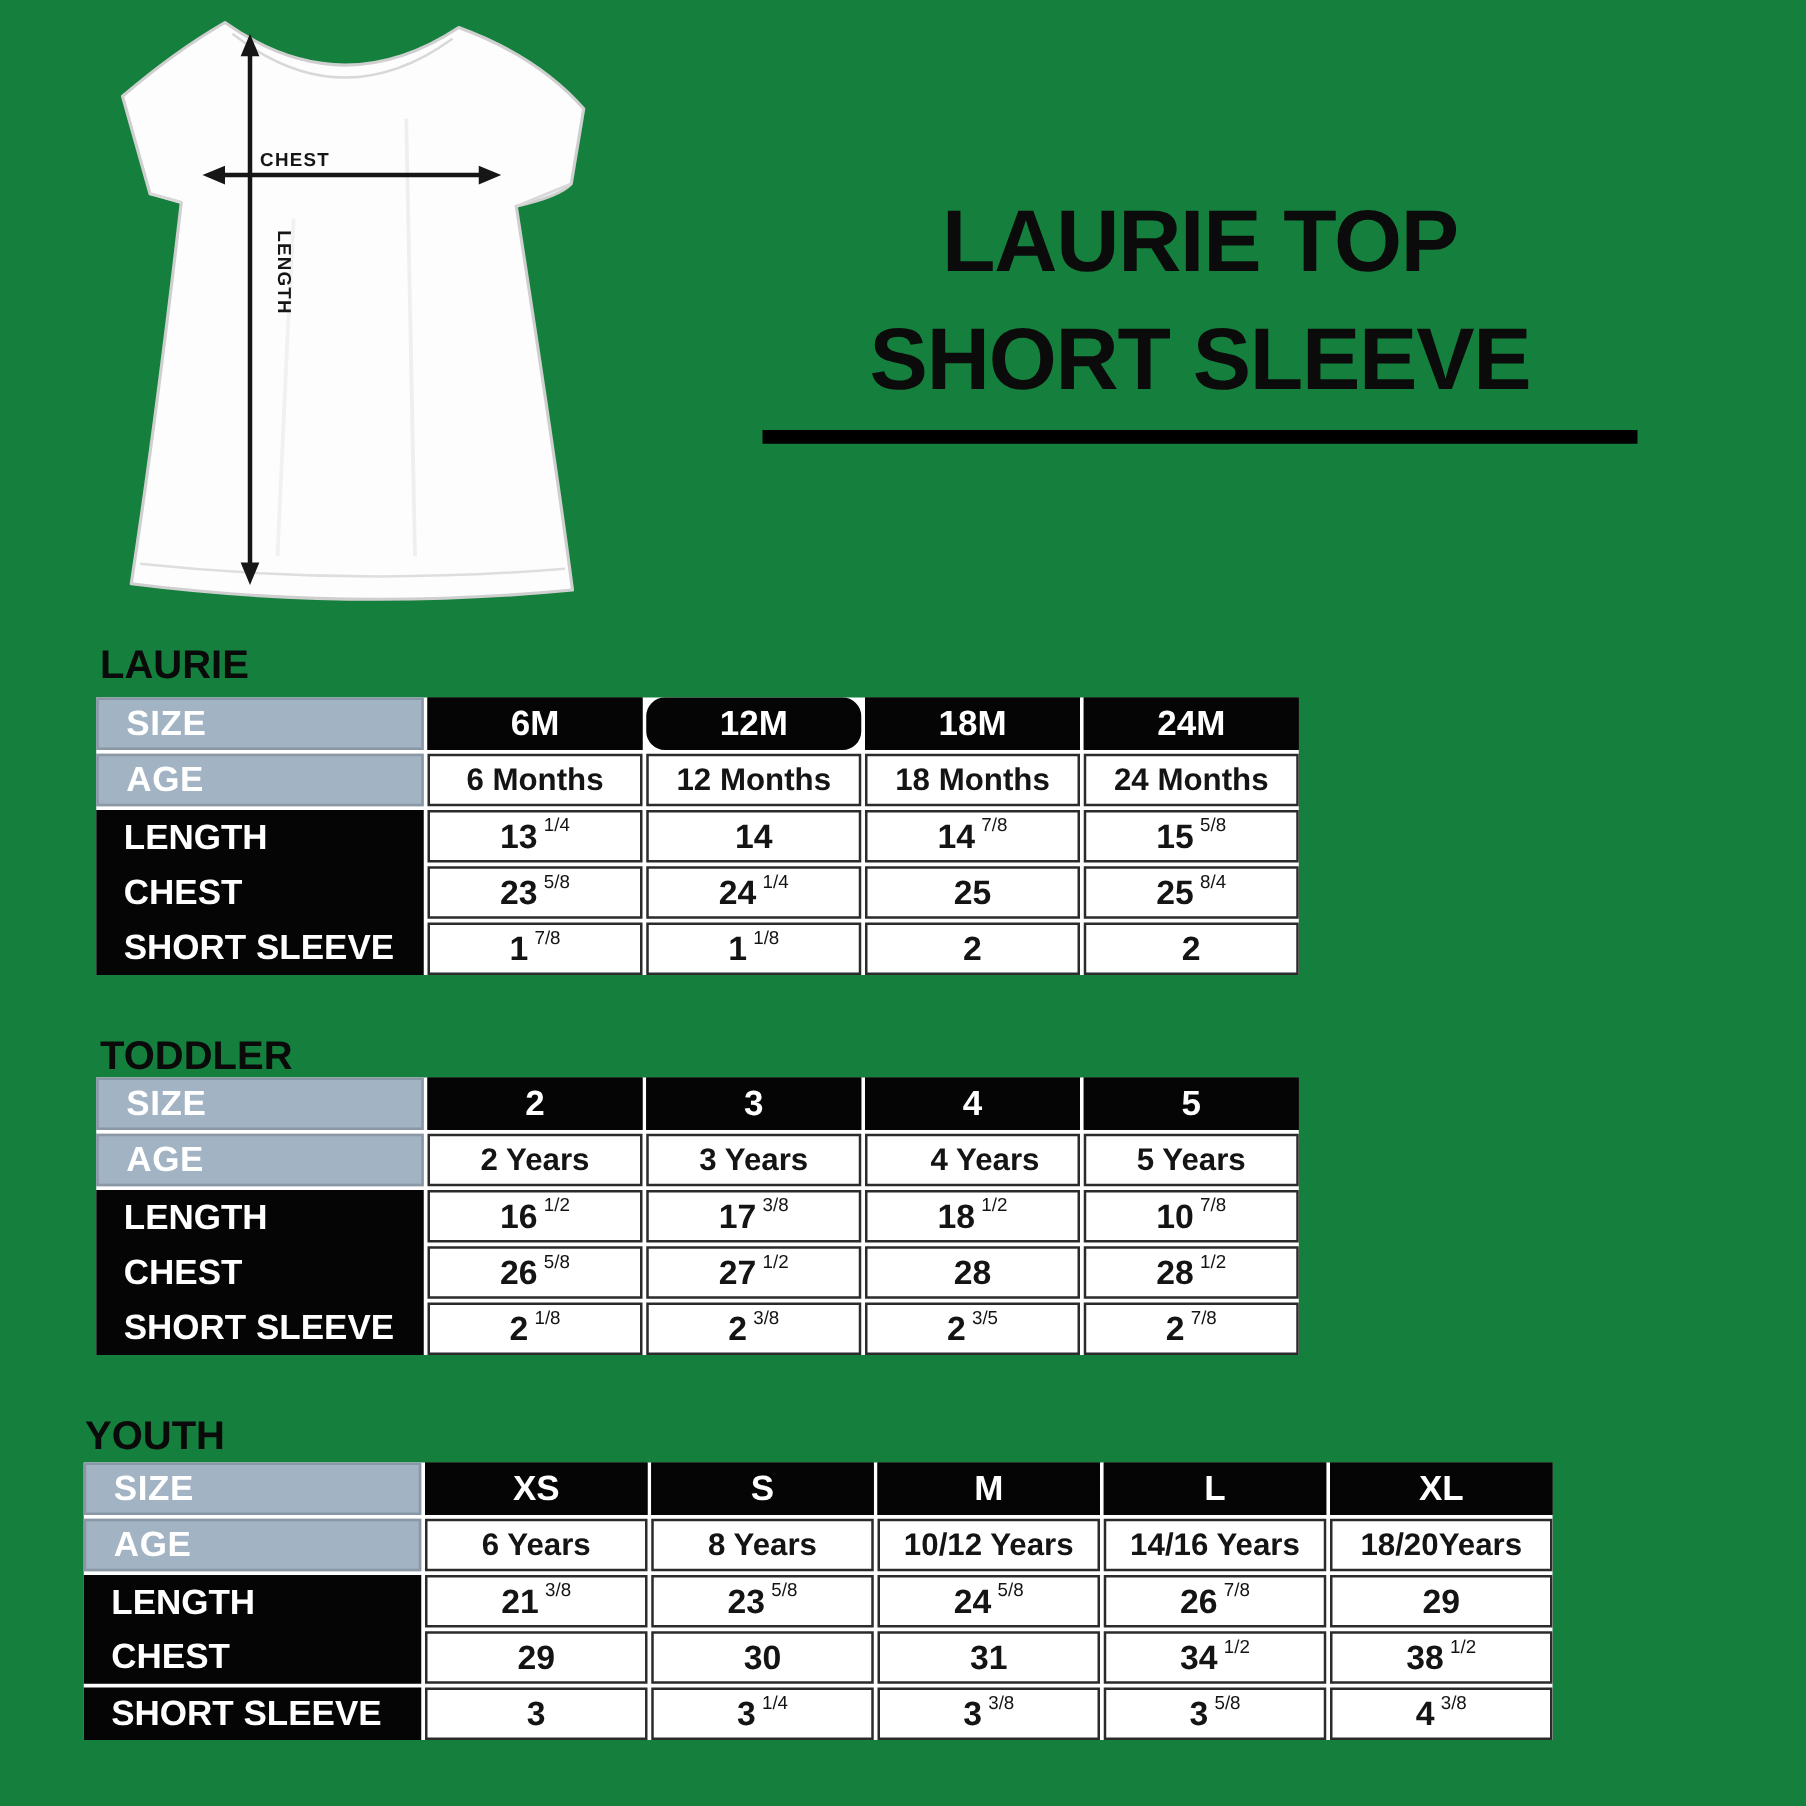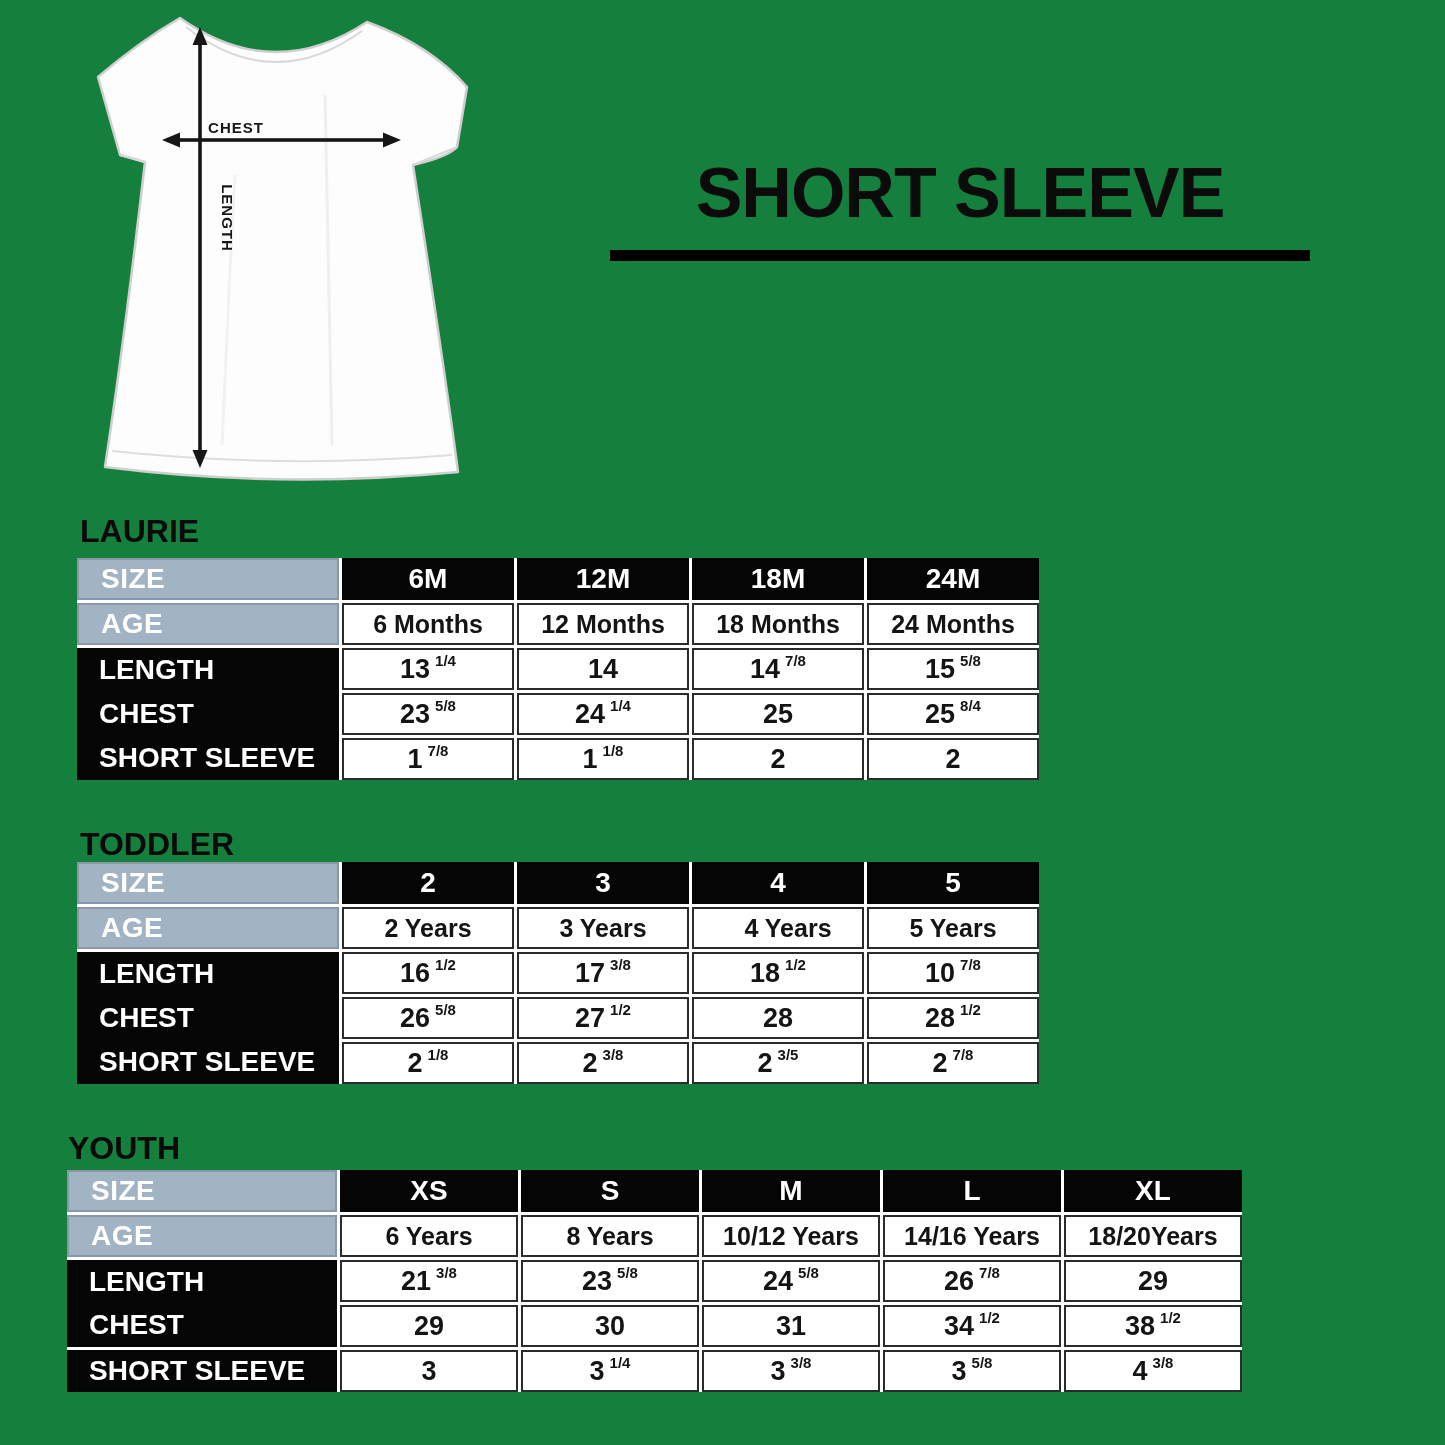--- a/index.html
+++ b/index.html
@@ -34,21 +34,21 @@
   .cell { display:flex; align-items:center; justify-content:center; box-sizing:border-box; }
   .cell.blue { background:var(--label-blue,#a2b3c4); border:2px solid #8a97a5; }
   .cell.hlabel { justify-content:flex-start; padding-left:22px; color:#fff;
                  font-weight:bold; font-size:28px; letter-spacing:0.5px; }
   .cell.blackhead { background:var(--head-black,#050505); border:2px solid #050505;
                     color:#fff; font-weight:bold; font-size:28px; }
   .cell.white { background:#fff; border:2px solid var(--tbl-border,#2b2b2b); color:#141414; }
   .cell.agecell { font-weight:bold; font-size:25px; }
   .cell.valcell { font-weight:bold; font-size:27px; }
   .valcell .num { font-weight:bold; }
-  .valcell .frac { font-size:15px; font-weight:bold; position:relative; top:-9px; margin-left:5px; }
+  .valcell .frac { font-size:15px; font-weight:normal; position:relative; top:-9px; margin-left:5px; }
 
   .label-block { background:var(--head-black,#050505); display:flex; flex-direction:column; box-sizing:border-box; }
   .label-block .mlabel { flex:1; display:flex; align-items:center; padding-left:22px;
                          color:#fff; font-weight:bold; font-size:28px; white-space:nowrap; }
 </style>
 </head>
 <body>
 
 <div id="canvas">
 
@@ -88,29 +88,30 @@
         <polygon points="92,135 110,127.5 110,142.5"></polygon>
         <polygon points="331,135 313,127.5 313,142.5"></polygon>
       </g>
 
       <text x="166" y="128" text-anchor="middle" font-size="15" font-weight="bold" letter-spacing="1" fill="#161616">CHEST</text>
       <text x="152" y="213" text-anchor="middle" transform="rotate(90 152 213)" font-size="15" font-weight="bold" letter-spacing="1" fill="#161616">LENGTH</text>
     </svg>
   </div>
 
   <div class="header">
+    <div class="title-line">LAURIE TOP</div>
     <div class="title-line">SHORT SLEEVE</div>
     <div class="divider"></div>
   </div>
 
   <div class="section-title t-infant">LAURIE</div>
   <div class="size-table cols-4 pos-infant">
       <div class="cell blue hlabel" style="grid-area: 1 / 1;">SIZE</div>
       <div class="cell blackhead" style="grid-area: 1 / 2;">6M</div>
-      <div class="cell blackhead" style="grid-area: 1 / 3;">12M</div>
+      <div class="cell blackhead" style="grid-area: 1 / 3; border-radius: 15px;">12M</div>
       <div class="cell blackhead" style="grid-area: 1 / 4;">18M</div>
       <div class="cell blackhead" style="grid-area: 1 / 5;">24M</div>
       <div class="cell blue hlabel" style="grid-area: 2 / 1;">AGE</div>
       <div class="cell white agecell" style="grid-area: 2 / 2;">6 Months</div>
       <div class="cell white agecell" style="grid-area: 2 / 3;">12 Months</div>
       <div class="cell white agecell" style="grid-area: 2 / 4;">18 Months</div>
       <div class="cell white agecell" style="grid-area: 2 / 5;">24 Months</div>
       <div class="label-block" style="grid-area: 3 / 1 / span 3;">
         <div class="mlabel">LENGTH</div>
         <div class="mlabel">CHEST</div>

